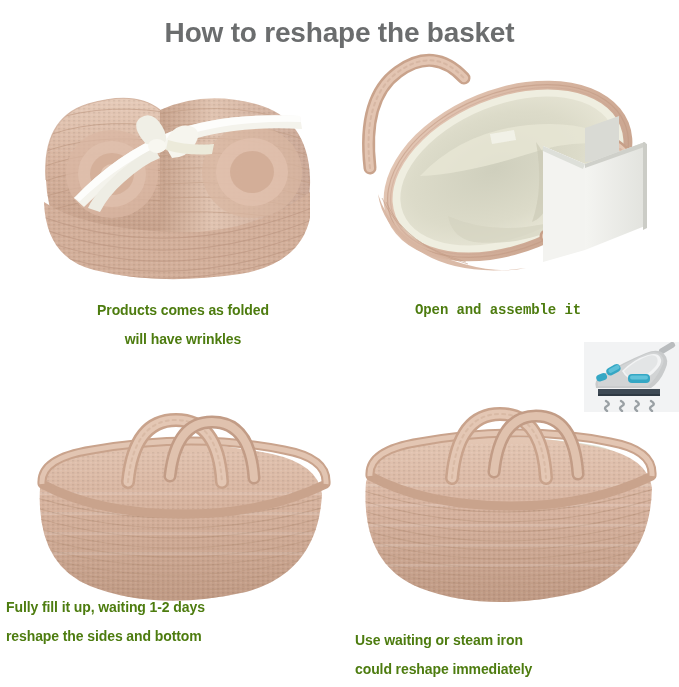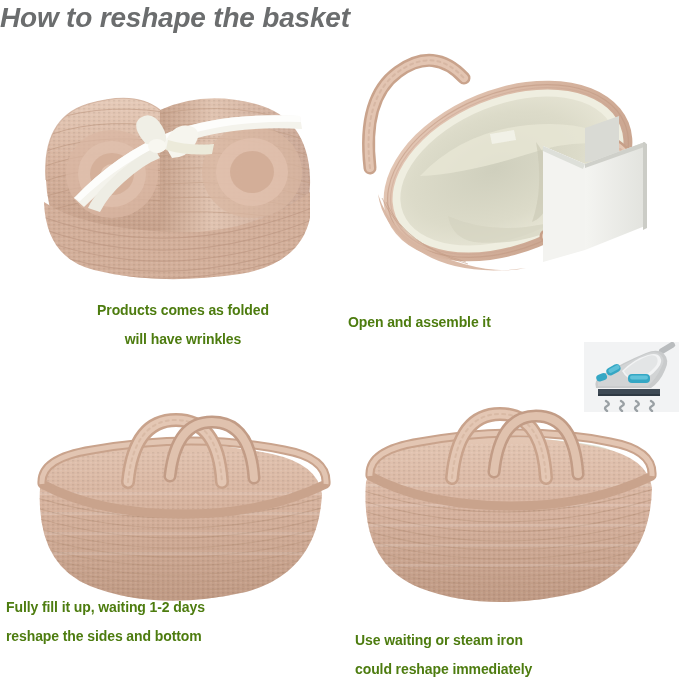--- a/index.html
+++ b/index.html
@@ -6,26 +6,25 @@
   body{
     width:679px;height:687px;
     background:#ffffff;
     font-family:"Liberation Sans", sans-serif;
     overflow:hidden;
     position:relative;
   }
   .page{position:relative;width:679px;height:687px;}
 
   .title{
-    position:absolute;left:0;top:2px;width:679px;
-    text-align:left;
+    position:absolute;left:0;top:17px;width:679px;
+    text-align:center;
     font-size:28px;font-weight:bold;
     color:#6b6d6e;
     letter-spacing:-0.2px;
-    font-style:italic;
   }
 
   .cell{position:absolute;}
 
   
   .img-tl{left:28px;top:52px;width:310px;height:240px;}
   .img-tr{left:340px;top:46px;width:339px;height:246px;}
   .img-bl{left:22px;top:392px;width:325px;height:232px;}
   .img-br{left:348px;top:386px;width:325px;height:238px;}
 
@@ -35,21 +34,21 @@
   .cap{
     position:absolute;
     color:#4d7c0f;
     font-size:14px;
     font-weight:bold;
     line-height:29px;
     letter-spacing:-0.1px;
     white-space:pre-line;
   }
   .cap-tl{left:28px;top:296px;width:310px;text-align:center;}
-  .cap-tr{left:348px;top:308px;width:300px;}
+  .cap-tr{left:348px;top:296px;width:300px;text-align:center;font-family:Liberation Mono, monospace;}
   .cap-bl{left:6px;top:593px;width:345px;text-align:left;}
   .cap-br{left:355px;top:626px;width:324px;text-align:left;}
 
   
   .iron-panel{
     position:absolute;left:584px;top:342px;width:95px;height:70px;
     background:#f2f3f4;
   }
   .iron-panel svg{display:block;width:100%;height:100%;}
 </style>

